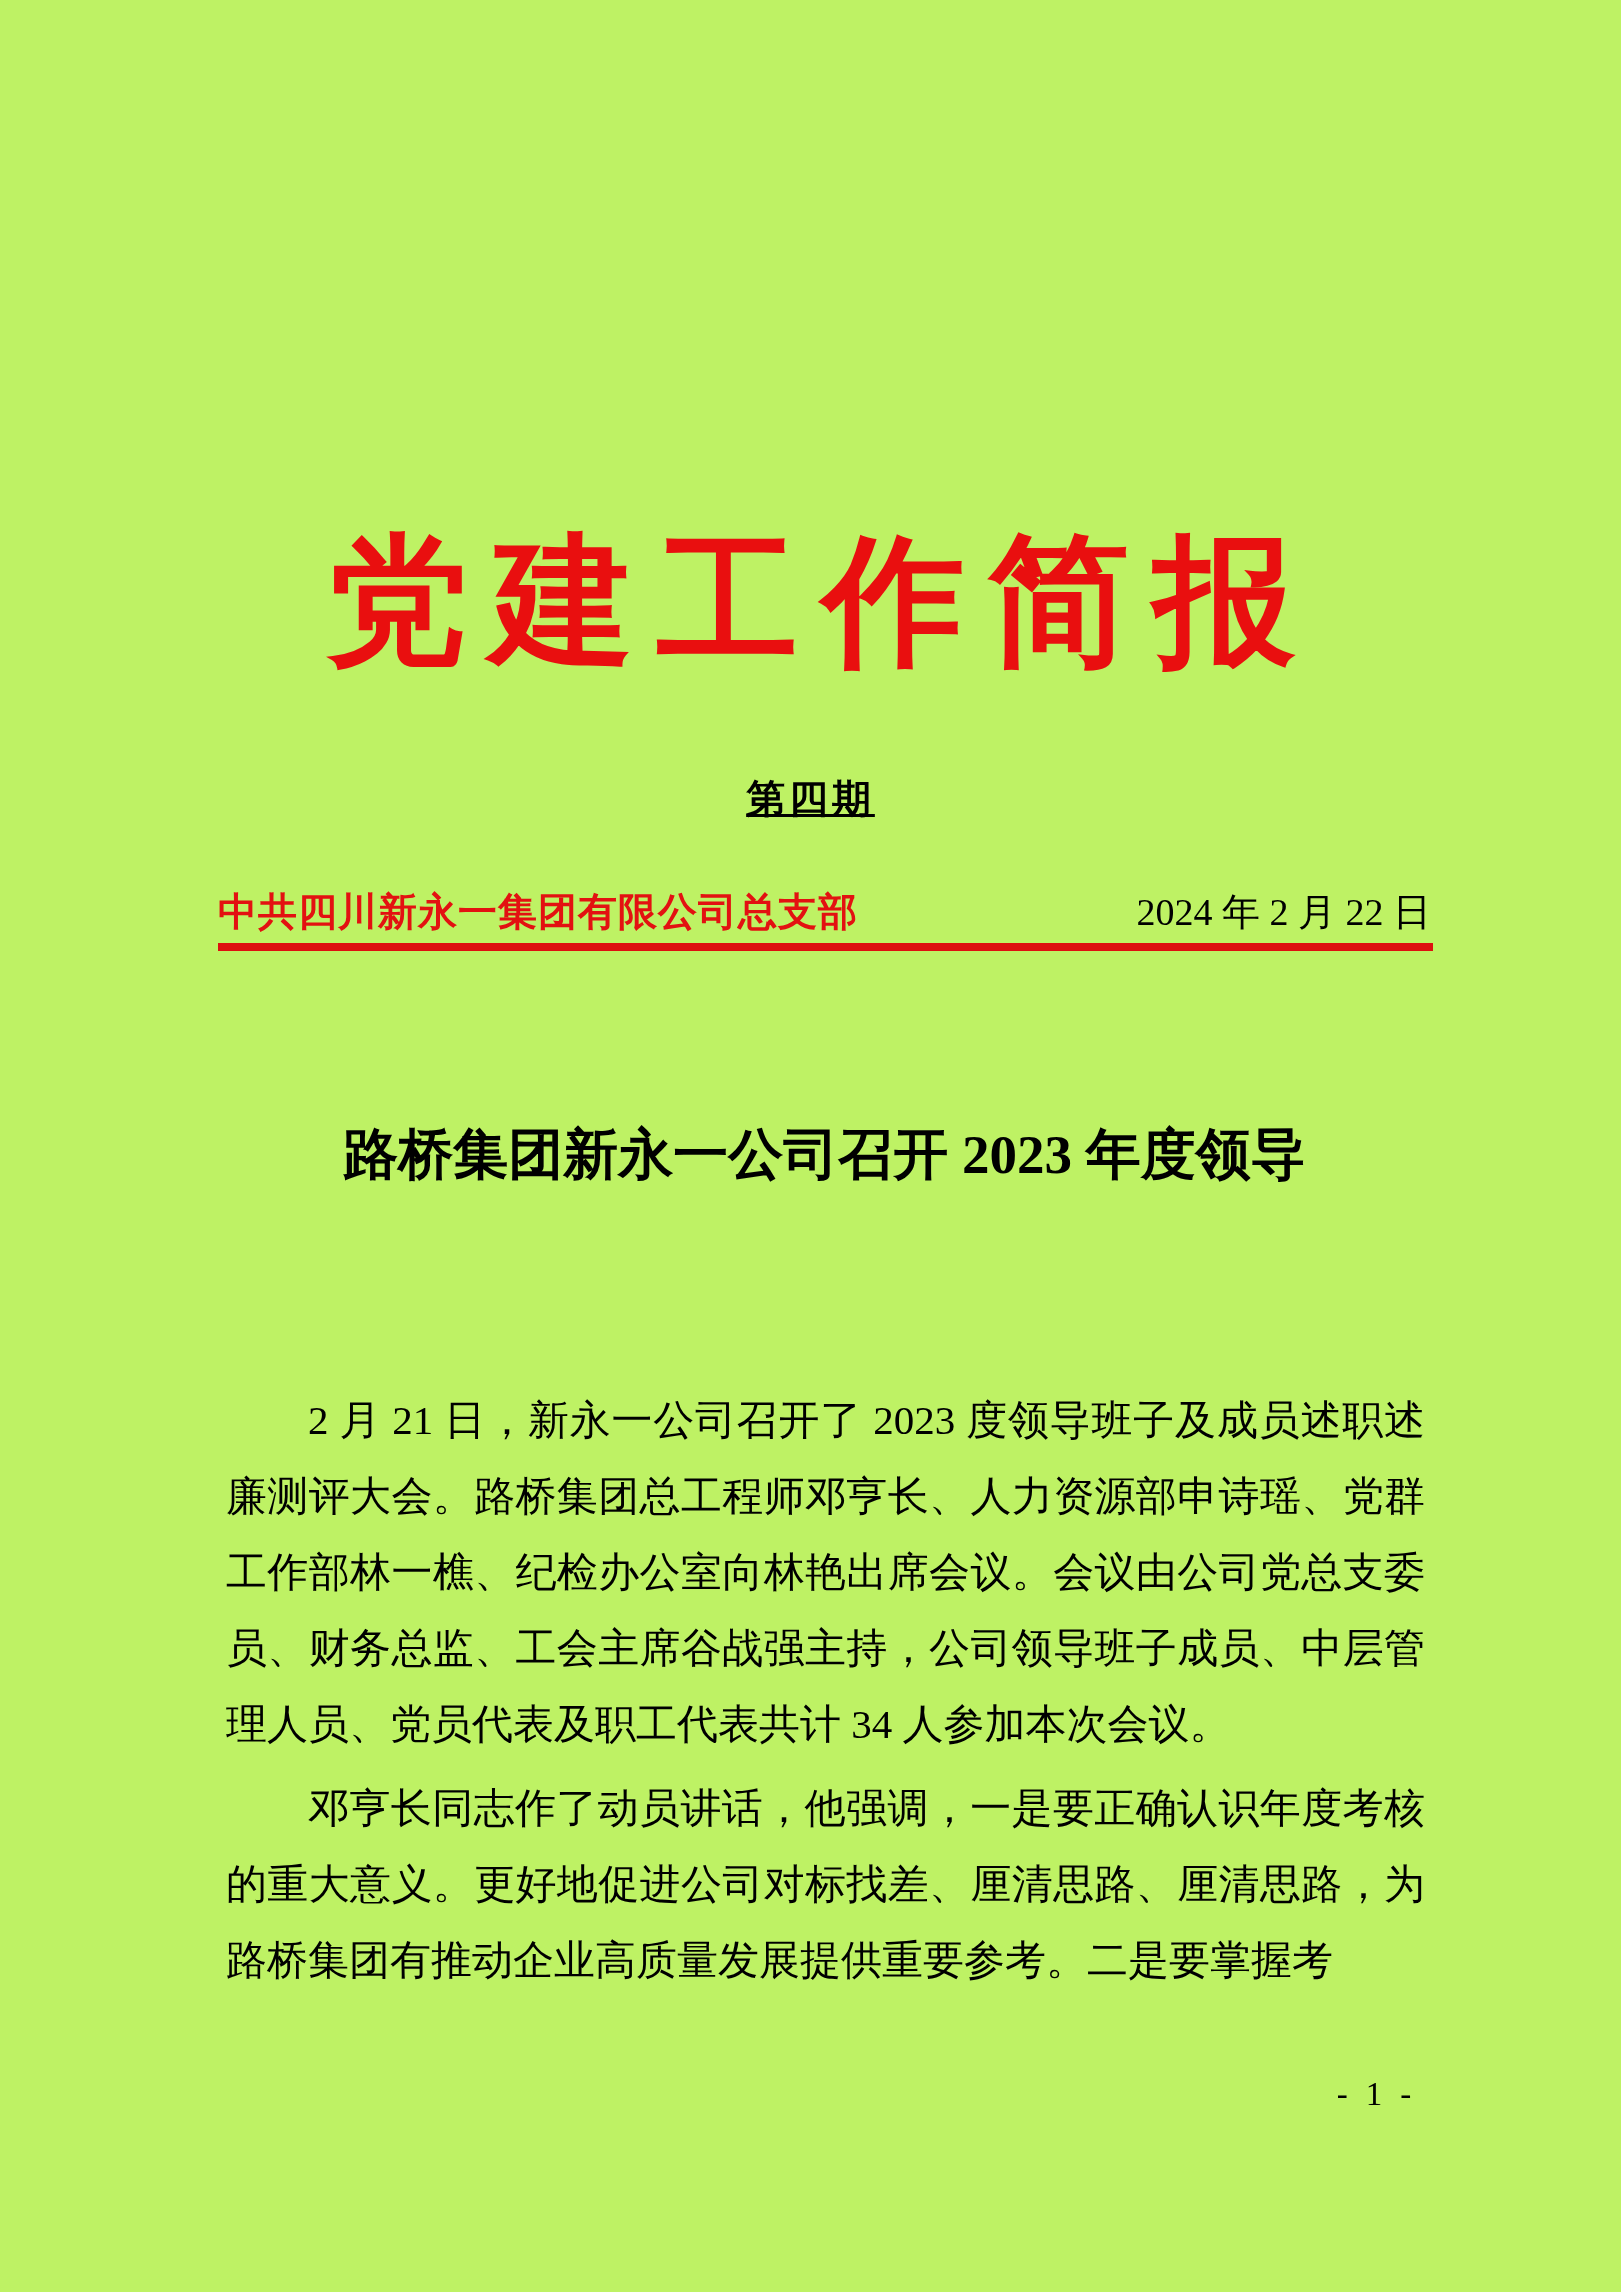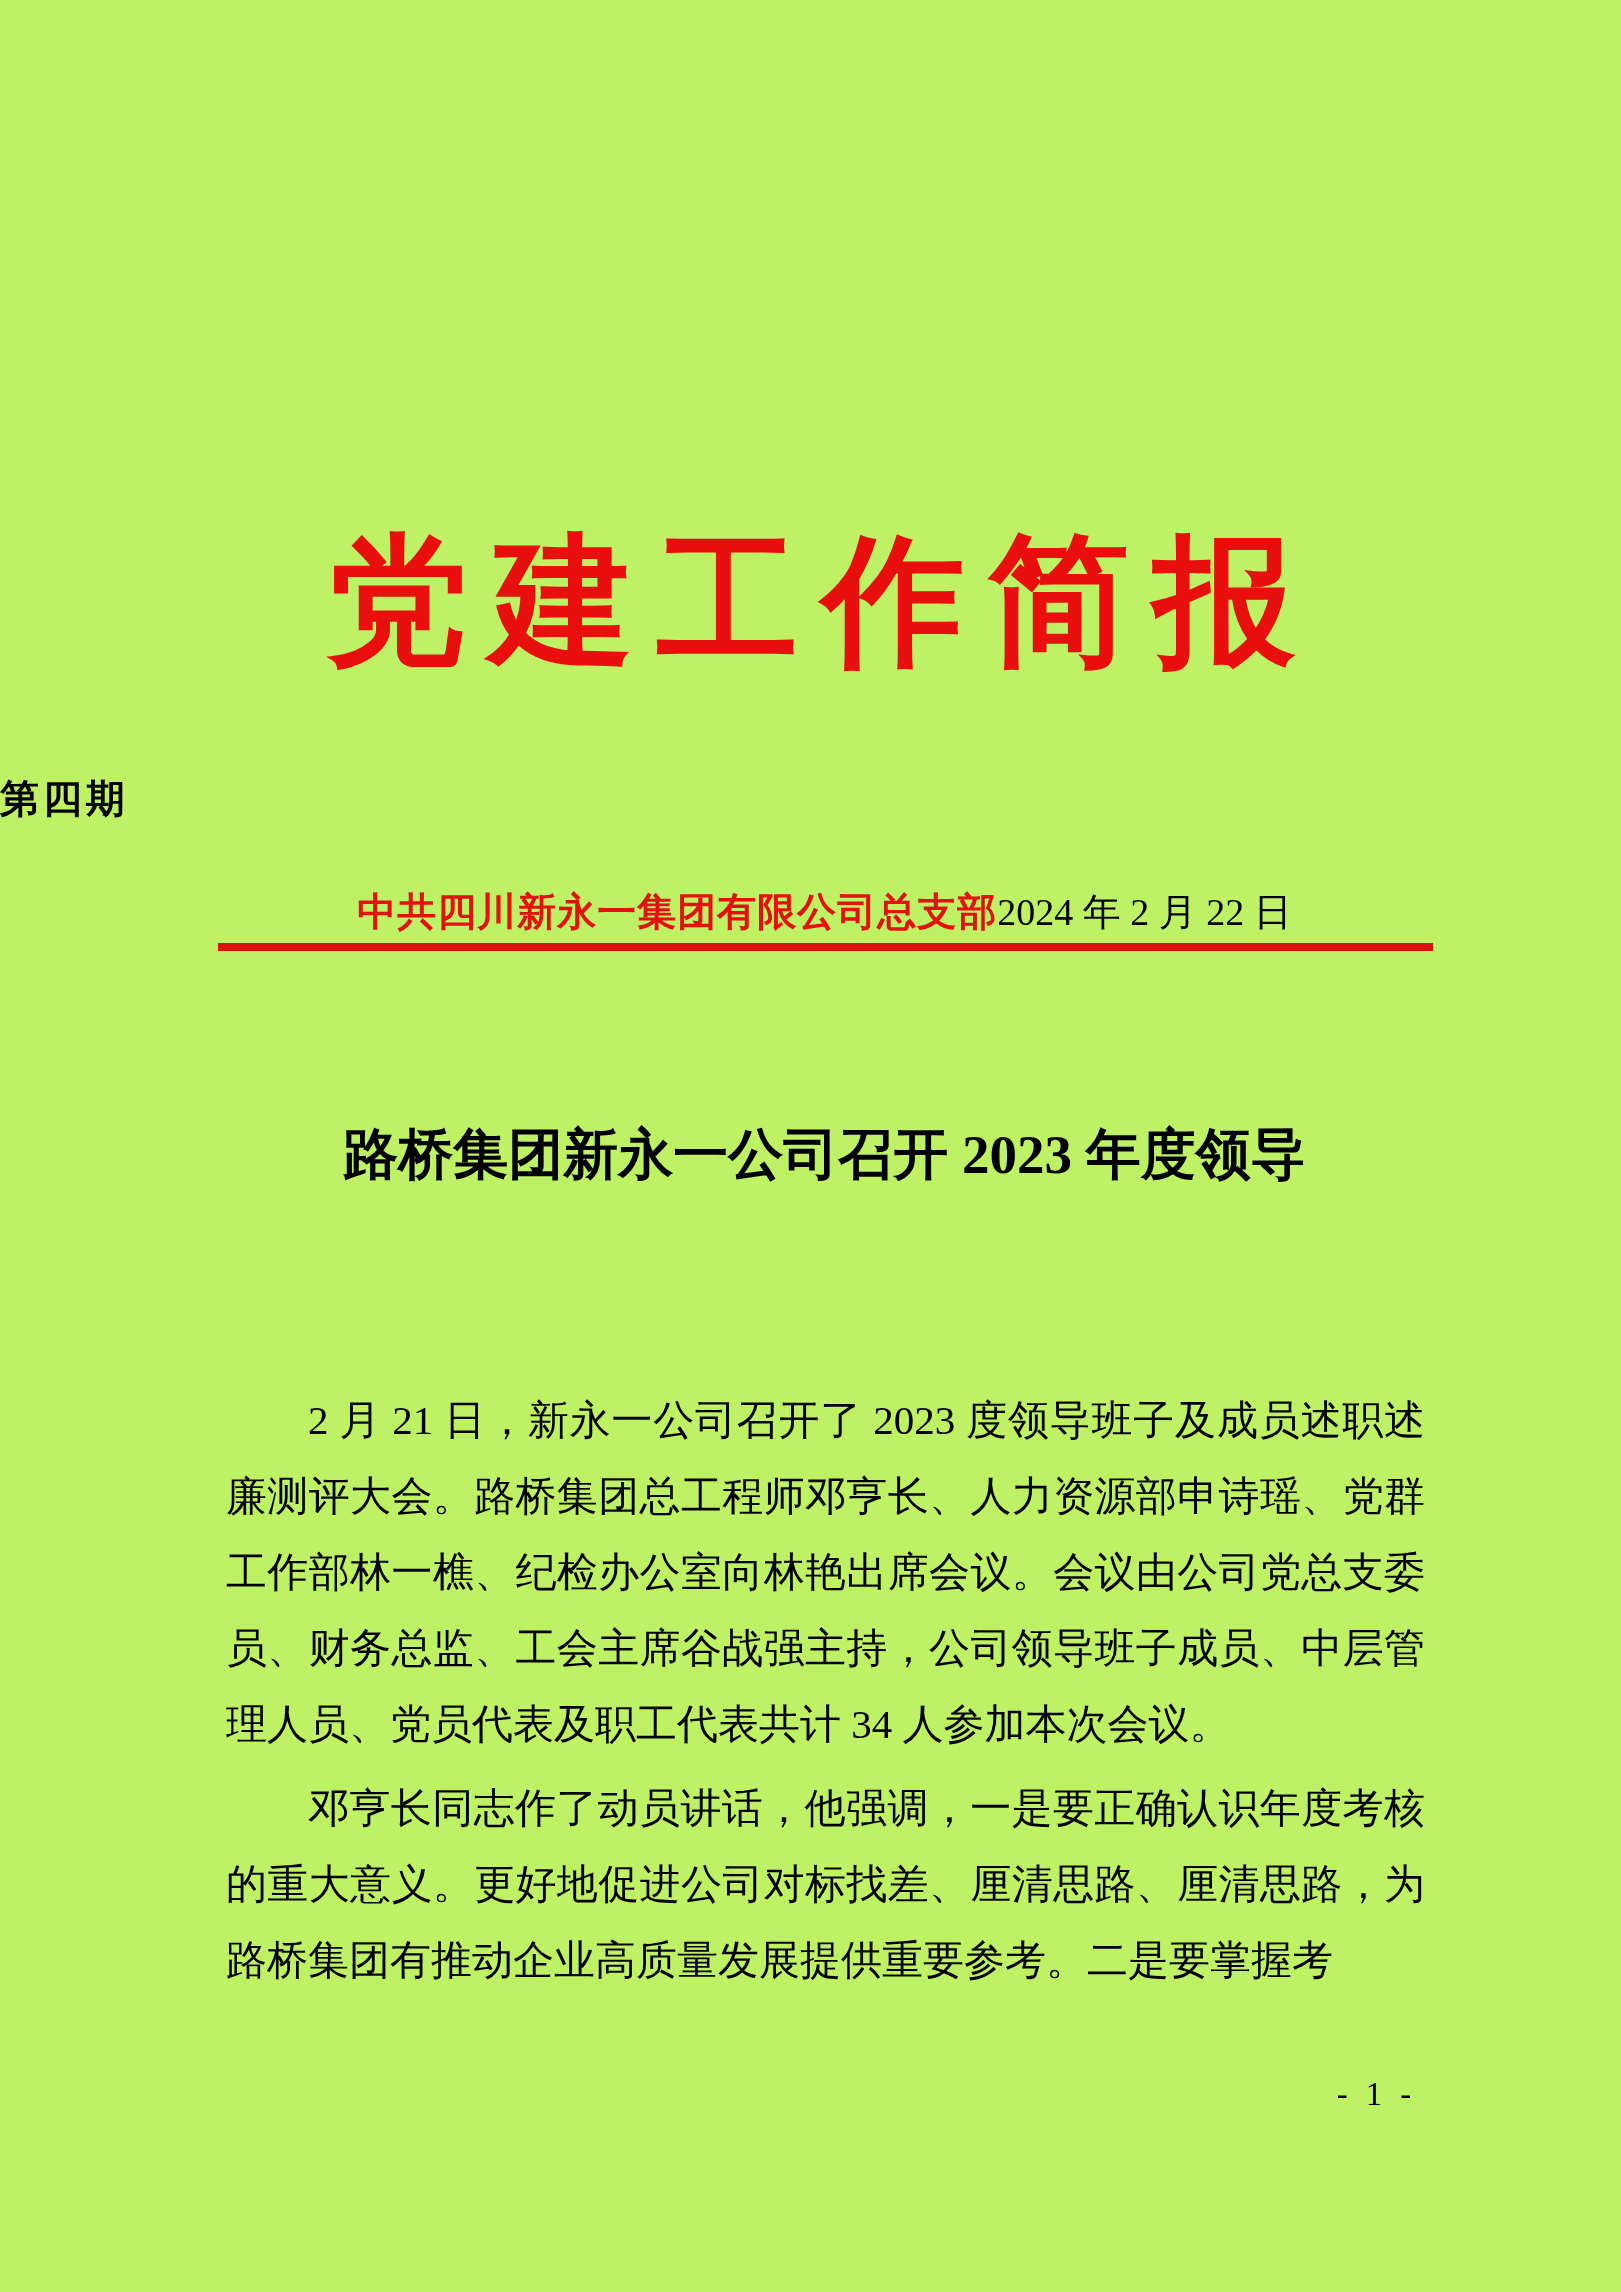--- a/index.html
+++ b/index.html
@@ -32,34 +32,36 @@
     text-indent: 23.5px; 
     white-space: nowrap;
   }
 
   
   .issue {
     position: absolute;
     top: 772px;
     left: 0;
     width: 100%;
+    text-align: center;
     font-size: 39px;
     font-weight: bold;
     letter-spacing: 3.9px;
     color: #000000;
+    text-decoration: underline;
   }
 
   
   .header-row {
     position: absolute;
     top: 885px;
     left: 218px;
     width: 1213px;
     display: flex;
-    justify-content: center;
+    justify-content: space-between;
     align-items: baseline;
   }
   .org {
     color: #e31111;
     font-weight: bold;
     font-size: 39px;
     letter-spacing: 1px;
     white-space: nowrap;
   }
   .date {

